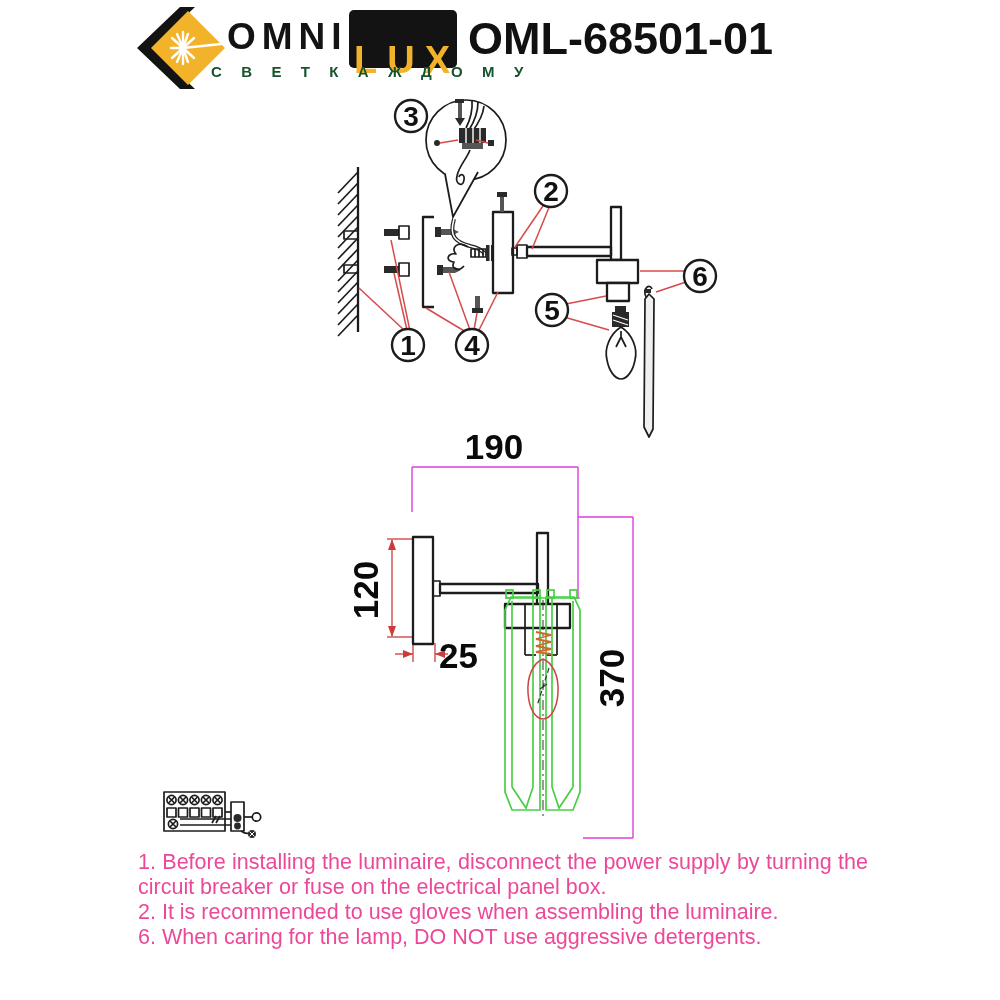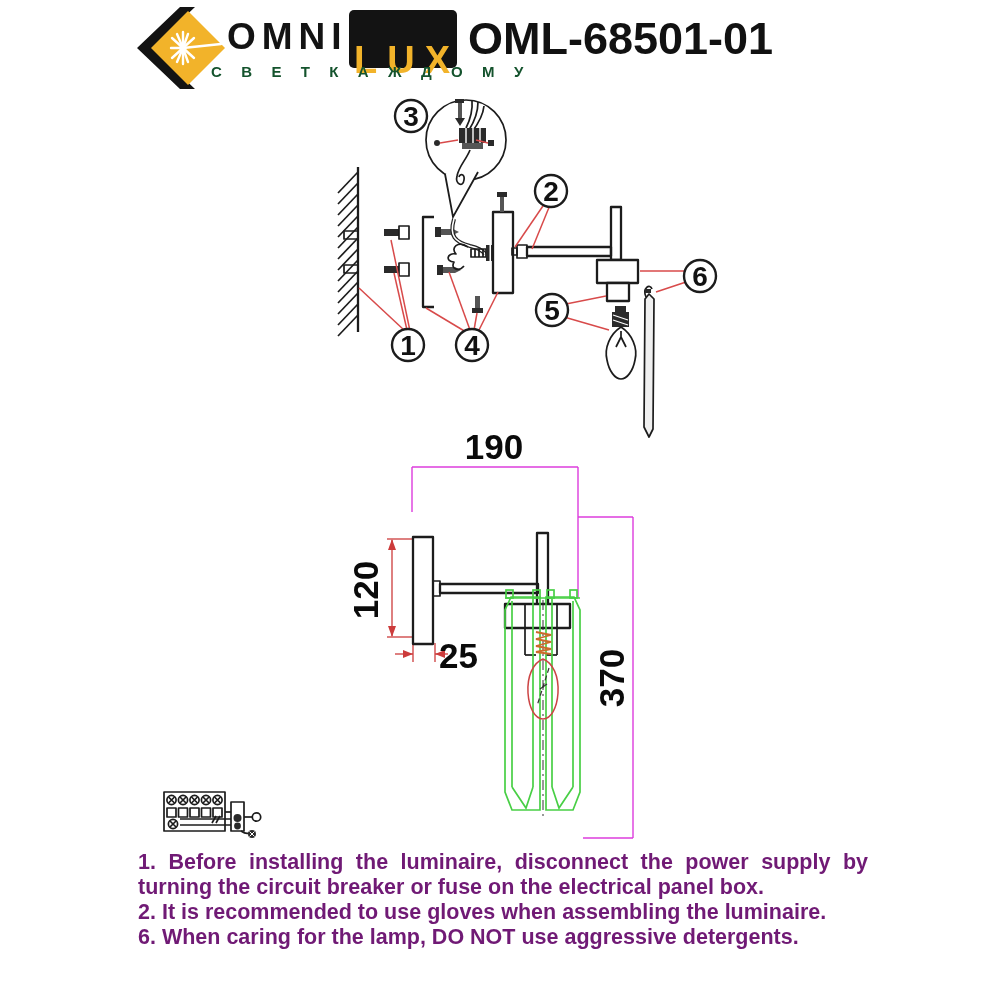--- a/index.html
+++ b/index.html
@@ -30,22 +30,22 @@
   .dimred-f{fill:#cc3b3b;stroke:none;}
   .mag-l{stroke:#dd3cdd;stroke-width:1.4;fill:none;}
   .grn-l{stroke:#48cf45;stroke-width:1.7;fill:none;}
   .crimson{stroke:#cc4444;stroke-width:1.5;fill:none;}
   .coil{stroke:#cc6a2a;stroke-width:1.8;fill:none;}
   .callout-circle{fill:#fff;stroke:#1c1c1c;stroke-width:2.4;}
   .callout-num{font:600 28px "Liberation Sans",sans-serif;fill:#111;}
   .dim-num{font:bold 35px "Liberation Sans",sans-serif;fill:#0a0a0a;}
   .dashline{stroke:#333;stroke-width:1;stroke-dasharray:10 4 2 4;fill:none;}
   
-  #instructions{position:absolute;left:138px;top:850px;width:730px;color:#701a75;
-                font-size:21.5px;line-height:25px;font-weight:bold;}
+  #instructions{position:absolute;left:138px;top:850px;width:730px;color:#ec4899;
+                font-size:21.5px;line-height:25px;}
   #instructions p{margin:0;text-align:justify;}
 </style>
 </head>
 <body>
 
 <div id="page">
 
   <div>
     <svg id="logo-mark" width="104" height="84" viewBox="0 0 104 84">
       <path d="M 50,1 L 65,1 L 22,42 L 65,83 L 50,83 L 7,42 Z" fill="#131313"></path>

